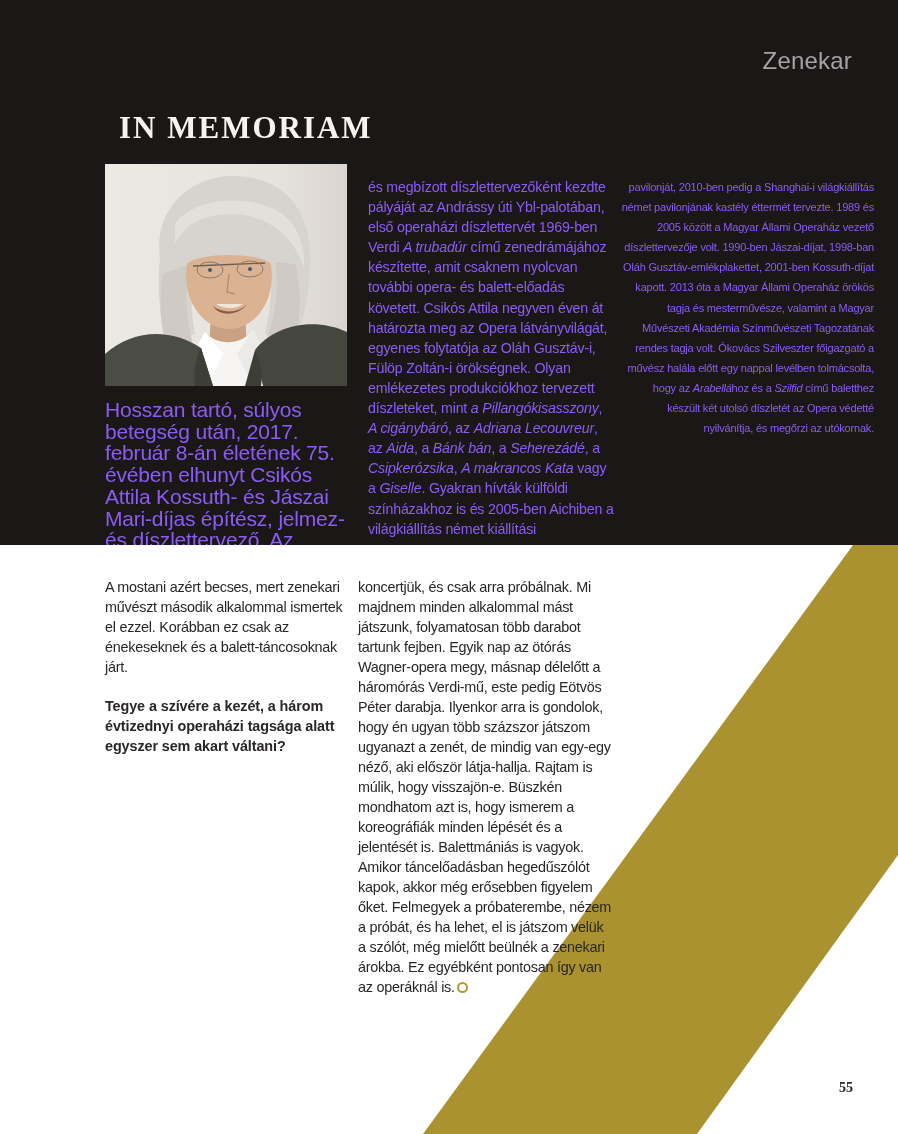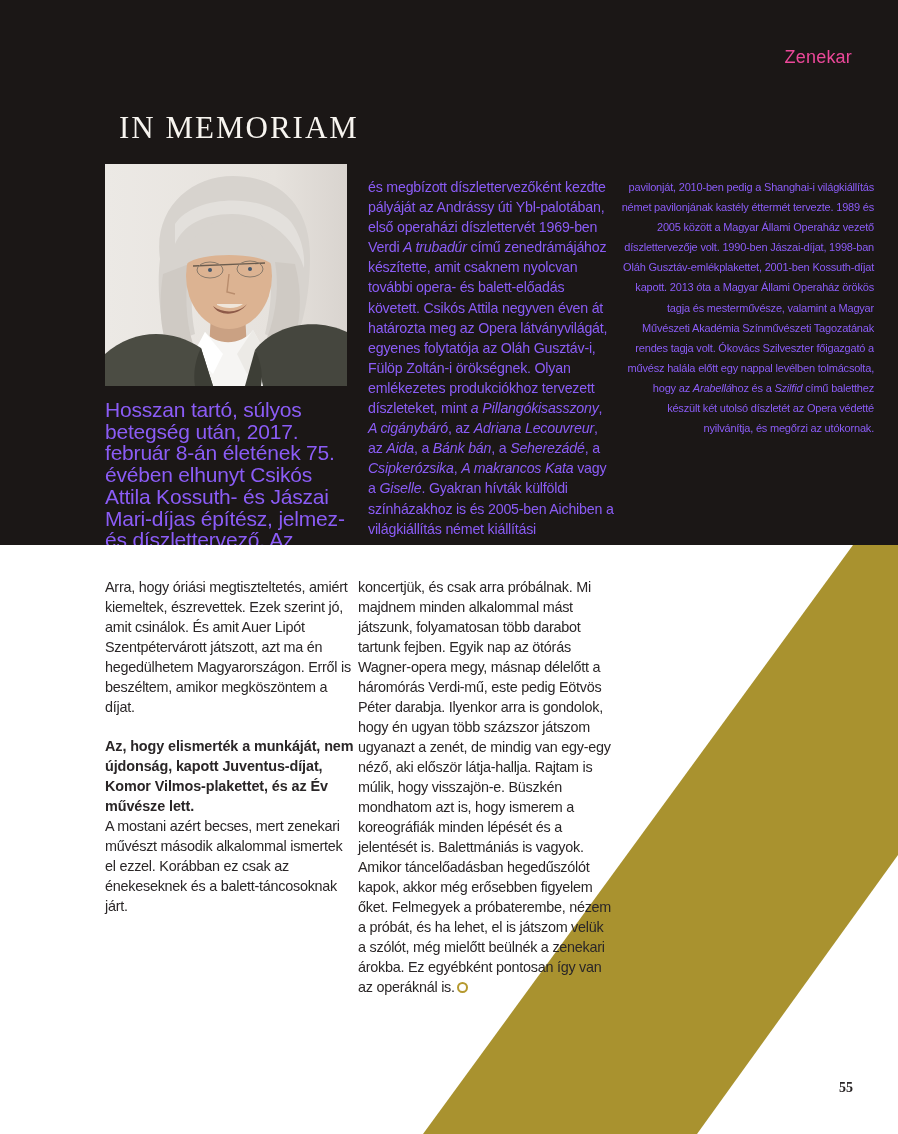--- a/index.html
+++ b/index.html
@@ -1,23 +1,23 @@
 <!DOCTYPE html>
 <html><head>
 <meta charset="utf-8">
 <style>
   html,body{margin:0;padding:0;background:#555;}
   .page{position:relative;width:898px;height:1134px;background:#ffffff;overflow:hidden;
         font-family:"Liberation Sans", sans-serif;}
 
   
   .black-section{position:absolute;top:0;left:0;width:898px;height:545px;background:#1b1716;}
-  .kicker{position:absolute;top:47px;right:46px;color:#ec4899;font-size:18px;letter-spacing:.2px;}
+  .kicker{position:absolute;top:47px;right:46px;color:#a3a3a3;font-size:24px;letter-spacing:.2px;}
   .title{position:absolute;left:119px;top:110px;margin:0;color:#f7f4ef;
-         font-family:"Liberation Serif", serif;font-weight:400;font-size:31px;letter-spacing:2px;}
+         font-family:"Liberation Serif", serif;font-weight:700;font-size:31px;letter-spacing:2px;}
 
   .photo{position:absolute;left:105px;top:164px;width:242px;height:222px;overflow:hidden;}
   .photo svg{display:block;}
   .credit{position:absolute;left:7px;top:330px;transform:rotate(-90deg);transform-origin:0 0;
           display:flex;align-items:center;gap:7px;white-space:nowrap;
           font-style:italic;font-size:11px;color:#443e3b;}
 
   .bcol{position:absolute;color:#8b5cf6;letter-spacing:-.2px;}
   .bcol1{left:105px;top:399px;width:250px;font-size:21px;line-height:21.7px;}
   .bcol2{left:368px;top:177px;width:246px;font-size:14.2px;line-height:20.1px;}
@@ -99,23 +99,22 @@
     <div class="bcol bcol3"><span>pavilonját, 2010-ben pedig a Shanghai-i világkiállítás német pavilonjának kastély éttermét tervezte. 1989 és 2005 között a Magyar Állami Operaház vezető díszlettervezője volt. 1990-ben Jászai-díjat, 1998-ban Oláh Gusztáv-emlékplakettet, 2001-ben Kossuth-díjat kapott. 2013 óta a Magyar Állami Operaház örökös tagja és mesterművésze, valamint a Magyar Művészeti Akadémia Színművészeti Tagozatának rendes tagja volt. Ókovács Szilveszter főigazgató a művész halála előtt egy nappal levélben tolmácsolta, hogy az </span><i>Arabellá</i><span>hoz és a </span><i>Szilfid</i><span> című baletthez készült két utolsó díszletét az Opera védetté nyilvánítja, és megőrzi az utókornak.</span></div>
   </div>
 
   <div class="white-section">
 
     <svg class="gold-band" width="898" height="589" viewBox="0 0 898 589">
       <polygon points="853,0 898,0 898,310 697,589 423,589" fill="#a9922f"></polygon>
     </svg>
 
     <div class="wcol wcol1">
-      <p class="para">Arra, hogy óriási megtiszteltetés, amiért kiemeltek, észrevettek. Ezek szerint jó, amit csinálok. És amit Auer Lipót Szentpétervárott játszott, azt ma én hegedülhetem Magyarországon. Erről is beszéltem, amikor megköszöntem a díjat.</p>
-      <p class="para gap bold">Az, hogy elismerték a munkáját, nem újdonság, kapott Juventus-díjat, Komor Vilmos-plakettet, és az Év művésze lett.</p>
       <p class="para">A mostani azért becses, mert zenekari művészt második alkalommal ismertek el ezzel. Korábban ez csak az énekeseknek és a balett-táncosoknak járt.</p>
+      <p class="para gap bold">Tegye a szívére a kezét, a három évtizednyi operaházi tagsága alatt egyszer sem akart váltani?</p>
     </div>
 
     <div class="wcol wcol2">
       <p class="para"><span>koncertjük, és csak arra próbálnak. Mi majdnem minden alkalommal mást játszunk, folyamatosan több darabot tartunk fejben. Egyik nap az ötórás Wagner-opera megy, másnap délelőtt a háromórás Verdi-mű, este pedig Eötvös Péter darabja. Ilyenkor arra is gondolok, hogy én ugyan több százszor játszom ugyanazt a zenét, de mindig van egy-egy néző, aki először látja-hallja. Rajtam is múlik, hogy visszajön-e. Büszkén mondhatom azt is, hogy ismerem a koreográfiák minden lépését és a jelentését is. Balettmániás is vagyok. Amikor táncelőadásban hegedűszólót kapok, akkor még erősebben figyelem őket. Felmegyek a próbaterembe, nézem a próbát, és ha lehet, el is játszom velük a szólót, még mielőtt beülnék a zenekari árokba. Ez egyébként pontosan így van az operáknál is.</span><span class="endmark"></span></p>
     </div>
 
     <div class="pagenum">55</div>
   </div>
 
 </div>

